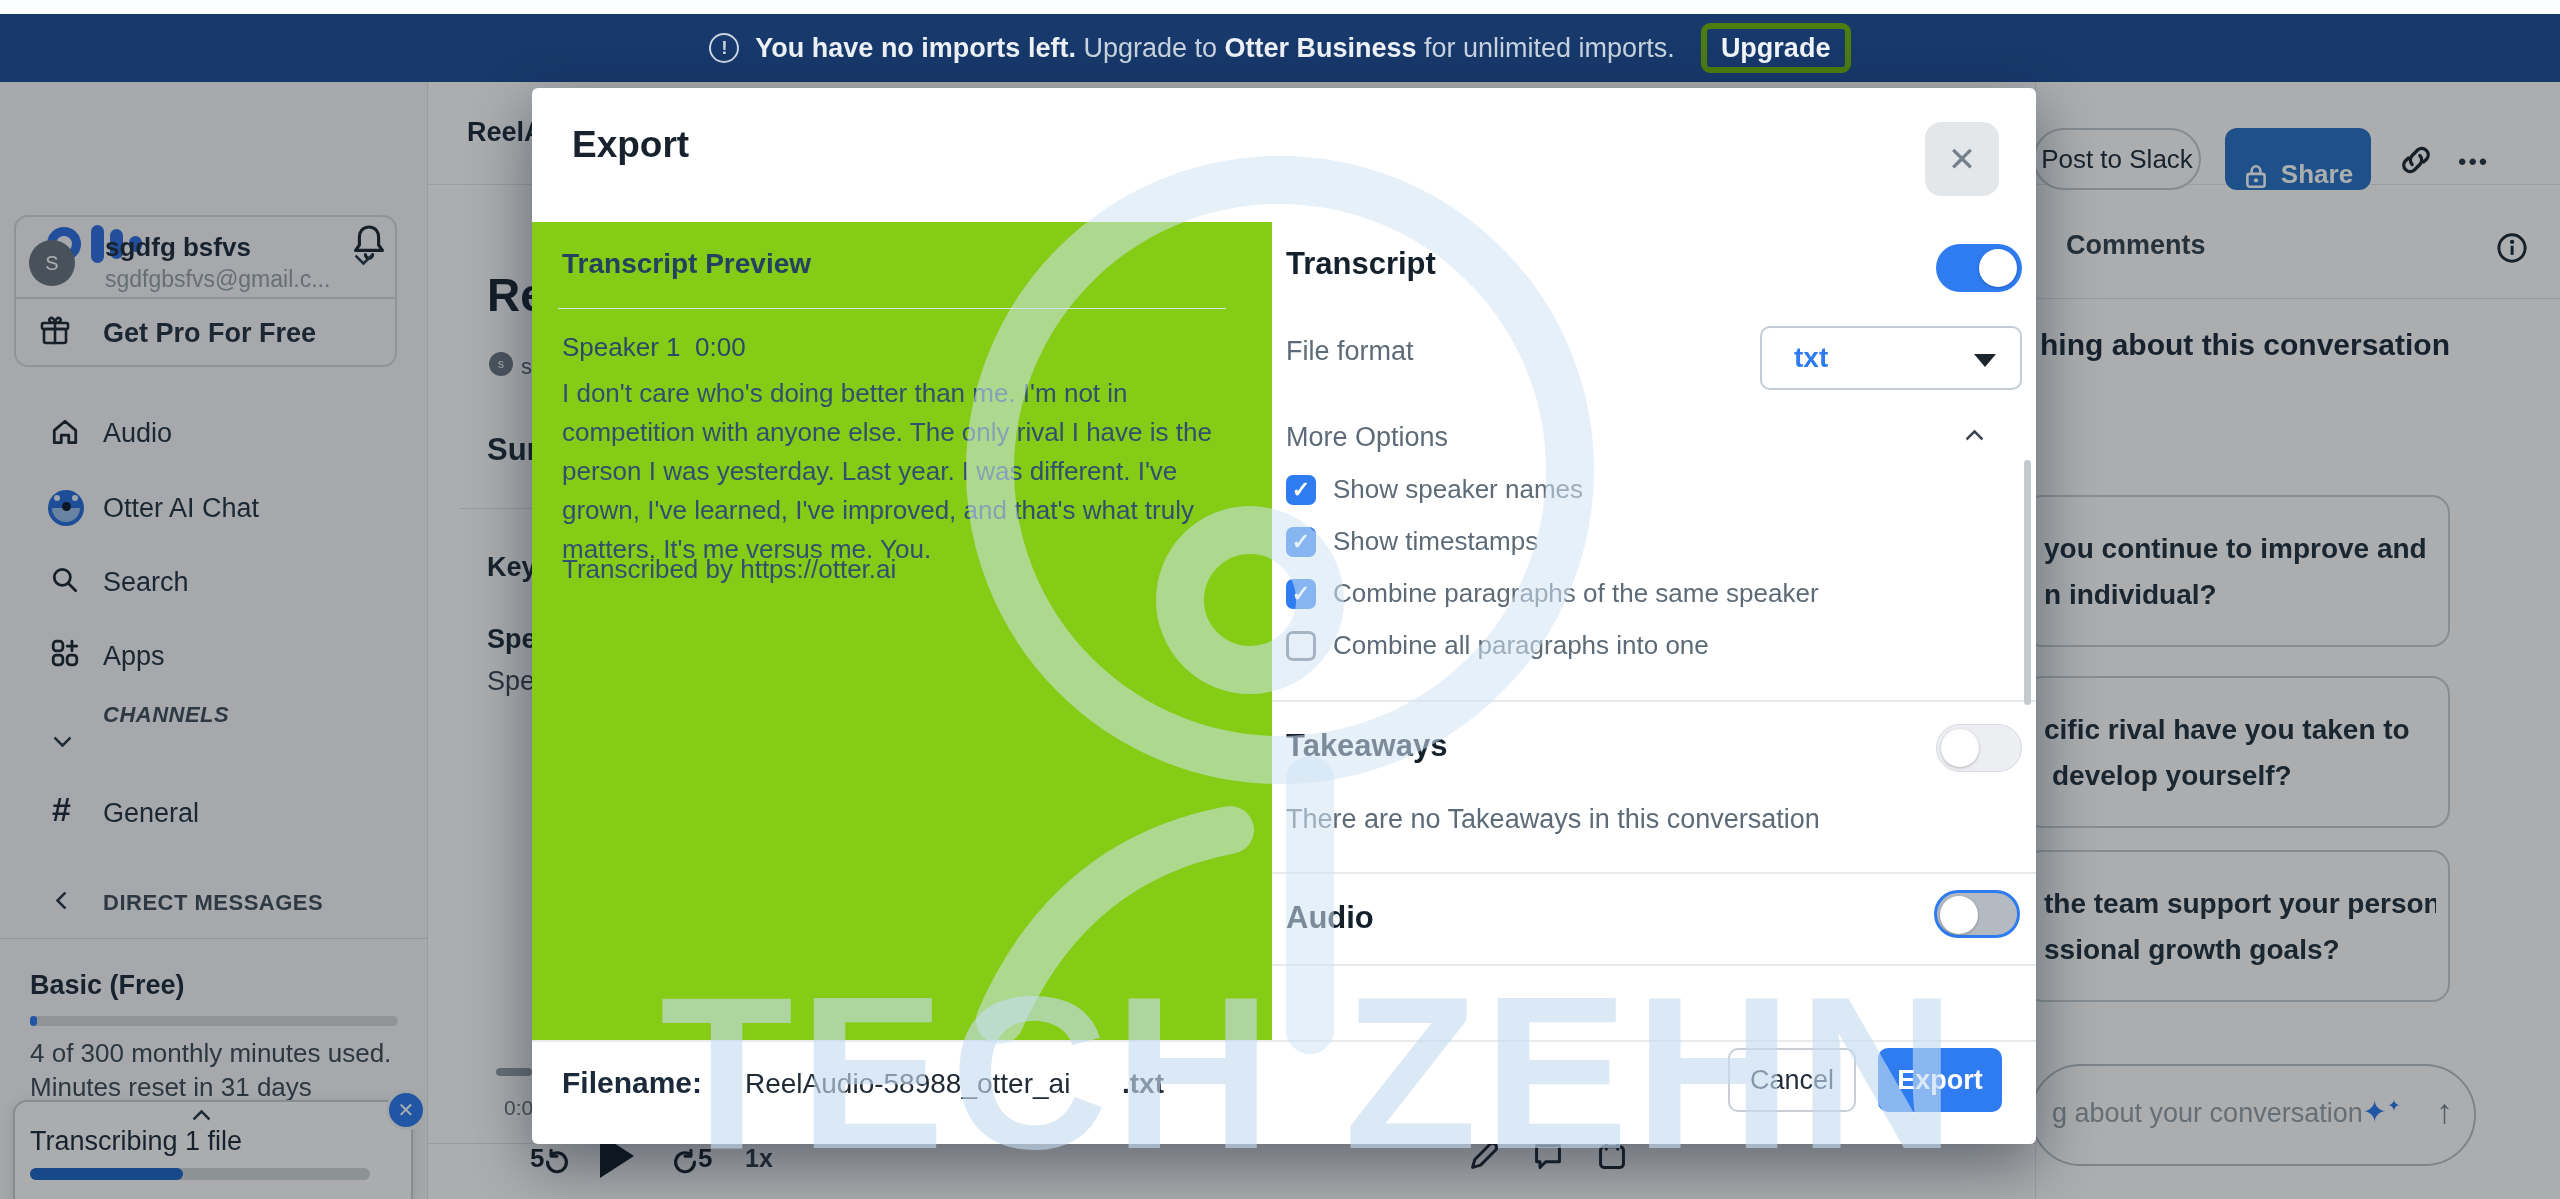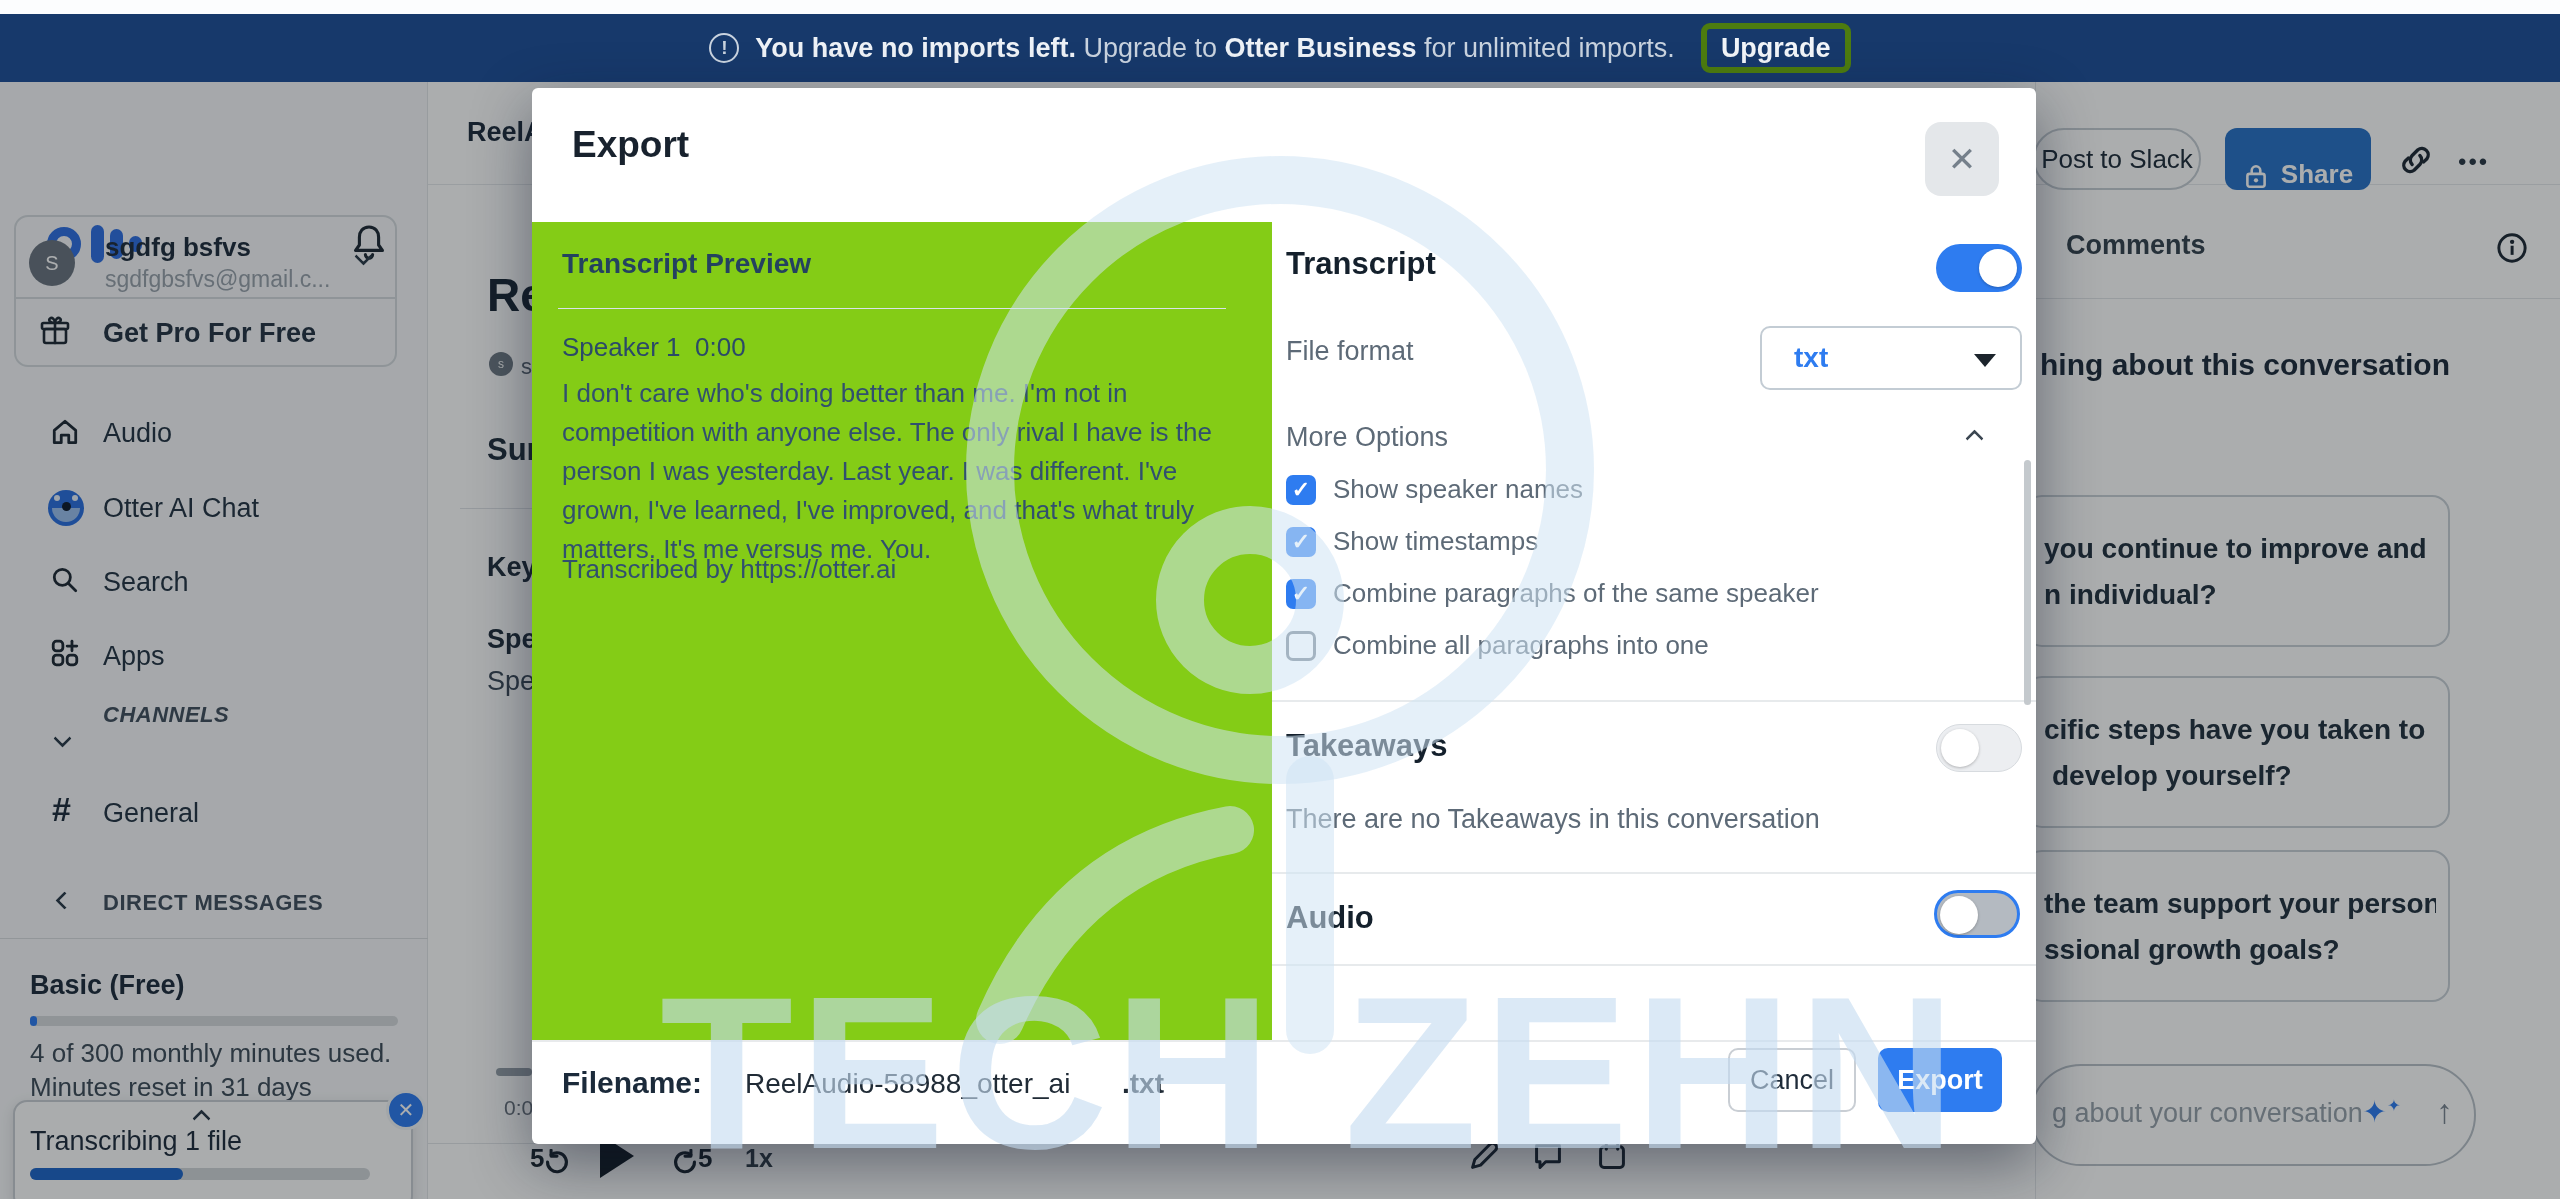--- a/index.html
+++ b/index.html
@@ -233,28 +233,28 @@
   <div class="abs" style="left:2066px;top:230px;font-size:27px;font-weight:bold;color:#36434f;">Comments</div>
   <div class="abs" style="left:2496px;top:232px;width:32px;height:32px;">
     <svg width="32" height="32" viewBox="0 0 28 28">
         <circle class="icon-svg" cx="14" cy="14" r="11.5"></circle>
         <rect x="12.8" y="12" width="2.6" height="8" style="fill:#1f2a36"></rect>
         <circle cx="14.1" cy="8.6" r="1.9" style="fill:#1f2a36"></circle>
       </svg>
   </div>
   <div class="abs" style="left:2036px;top:298px;width:524px;border-top:1px solid #e2e5e8;"></div>
 
-  <div class="abs frag" style="left:2040px;top:348px;width:440px;font-size:30px;font-weight:bold;color:#1f2d3d;">hing about this conversation</div>
+  <div class="abs frag" style="left:2040px;top:328px;width:440px;font-size:30px;font-weight:bold;color:#1f2d3d;">hing about this conversation</div>
 
   <div class="card abs" style="left:2024px;top:495px;width:426px;height:152px;">
     <div class="abs frag" style="left:18px;top:36px;width:392px;font-size:28px;font-weight:bold;color:#243240;">you continue to improve and</div>
     <div class="abs frag" style="left:18px;top:82px;width:392px;font-size:28px;font-weight:bold;color:#243240;">n individual?</div>
   </div>
   <div class="card abs" style="left:2024px;top:676px;width:426px;height:152px;">
-    <div class="abs frag" style="left:18px;top:36px;width:392px;font-size:28px;font-weight:bold;color:#243240;">cific steps have you taken to</div>
+    <div class="abs frag" style="left:18px;top:36px;width:392px;font-size:28px;font-weight:bold;color:#243240;">cific rival have you taken to</div>
     <div class="abs frag" style="left:26px;top:82px;width:384px;font-size:28px;font-weight:bold;color:#243240;">develop yourself?</div>
   </div>
   <div class="card abs" style="left:2024px;top:850px;width:426px;height:152px;">
     <div class="abs frag" style="left:18px;top:36px;width:392px;font-size:28px;font-weight:bold;color:#243240;">the team support your personal</div>
     <div class="abs frag" style="left:18px;top:82px;width:392px;font-size:28px;font-weight:bold;color:#243240;">ssional growth goals?</div>
   </div>
 
   <div class="abs" style="left:2030px;top:1064px;width:446px;height:102px;border:2px solid #b9c1c9;border-radius:51px;">
     <span class="abs frag" style="left:20px;top:32px;width:310px;font-size:27px;color:#97a1ab;">g about your conversations</span>
     <span class="abs" style="left:330px;top:28px;font-size:30px;color:#2e7cf0;">✦<span style="font-size:16px;vertical-align:super;">✦</span></span>

